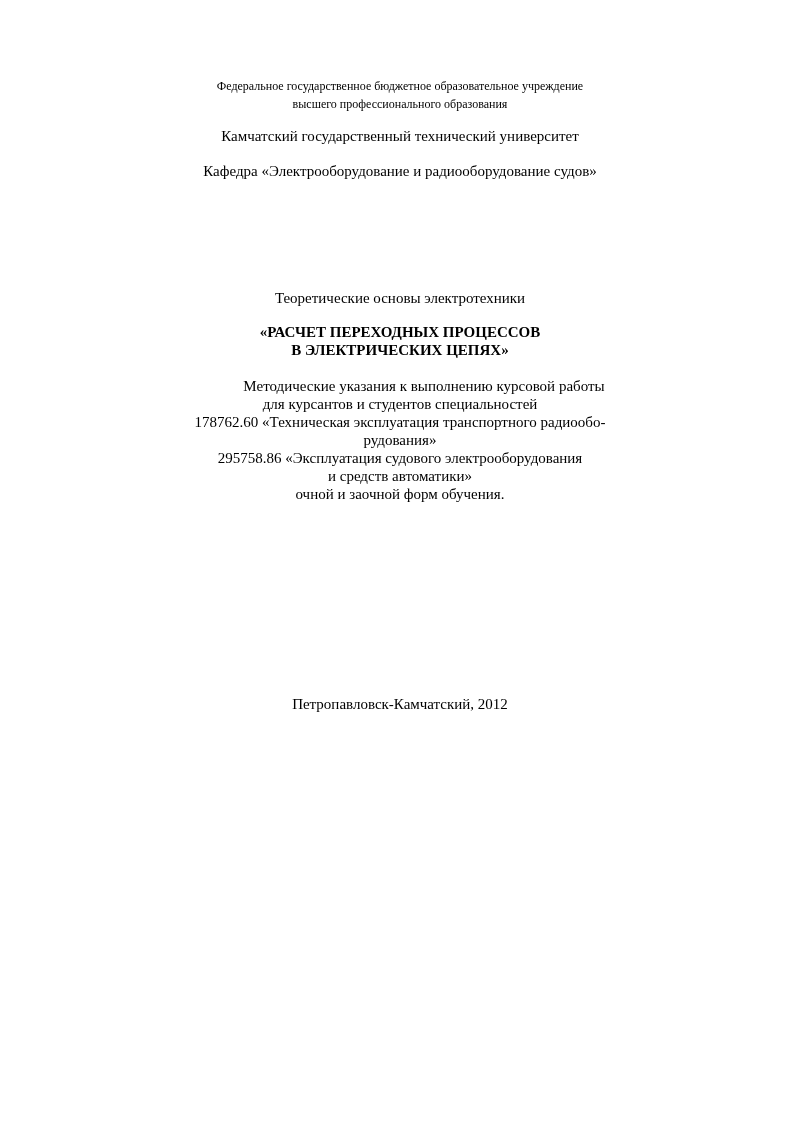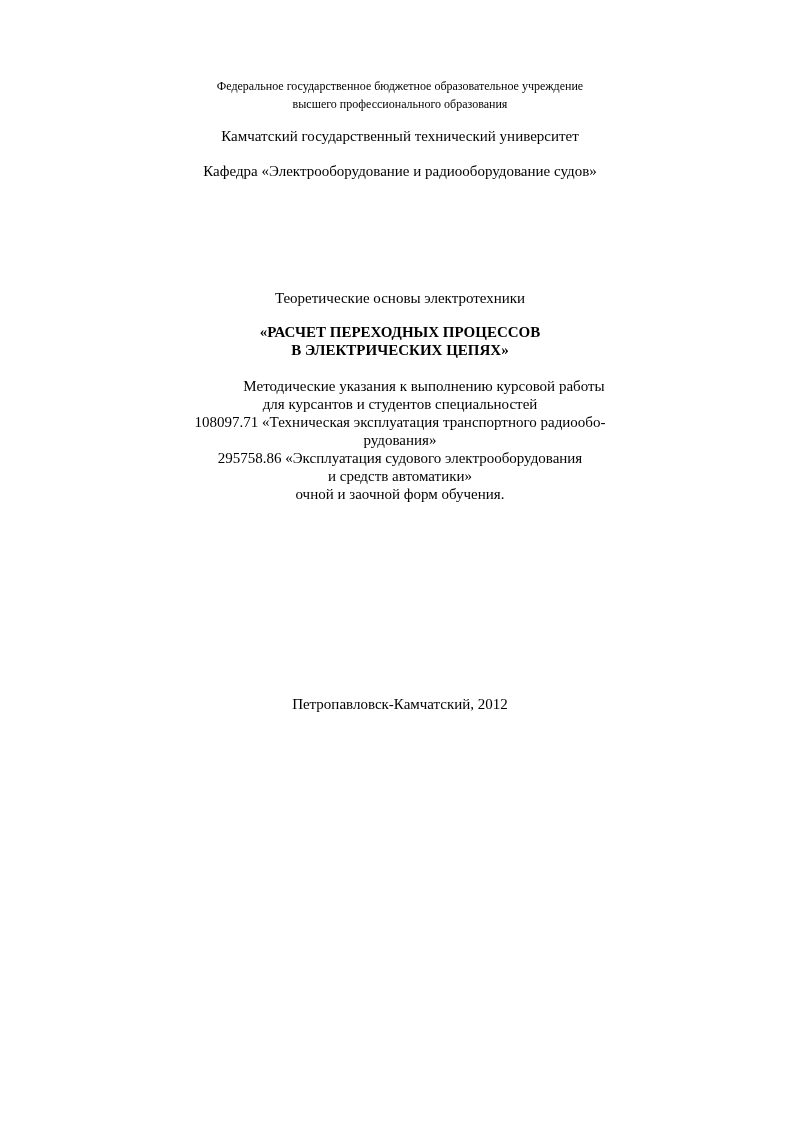--- a/index.html
+++ b/index.html
@@ -20,20 +20,20 @@
   <div class="line med" style="top:128px;">Камчатский государственный технический университет</div>
   <div class="line med" style="top:163px;">Кафедра «Электрооборудование и радиооборудование судов»</div>
 
   <div class="line norm" style="top:290px;">Теоретические основы электротехники</div>
 
   <div class="line norm bold" style="top:324px;">«РАСЧЕТ ПЕРЕХОДНЫХ ПРОЦЕССОВ</div>
   <div class="line norm bold" style="top:342px;">В ЭЛЕКТРИЧЕСКИХ ЦЕПЯХ»</div>
 
   <div class="line norm" style="top:378px;margin-left:24px;">Методические указания к выполнению курсовой работы</div>
   <div class="line norm" style="top:396px;">для курсантов и студентов специальностей</div>
-  <div class="line norm" style="top:414px;">108097.71 «Техническая эксплуатация транспортного радиообо-</div>
+  <div class="line norm" style="top:414px;">178762.60 «Техническая эксплуатация транспортного радиообо-</div>
   <div class="line norm" style="top:432px;font-family:Liberation Serif, serif;">рудования»</div>
   <div class="line norm" style="top:450px;">295758.86 «Эксплуатация судового электрооборудования</div>
   <div class="line norm" style="top:468px;">и средств автоматики»</div>
   <div class="line norm" style="top:486px;">очной и заочной форм обучения.</div>
 
   <div class="line norm" style="top:696px;">Петропавловск-Камчатский, 2012</div>
 </div>
 
 </body></html>

